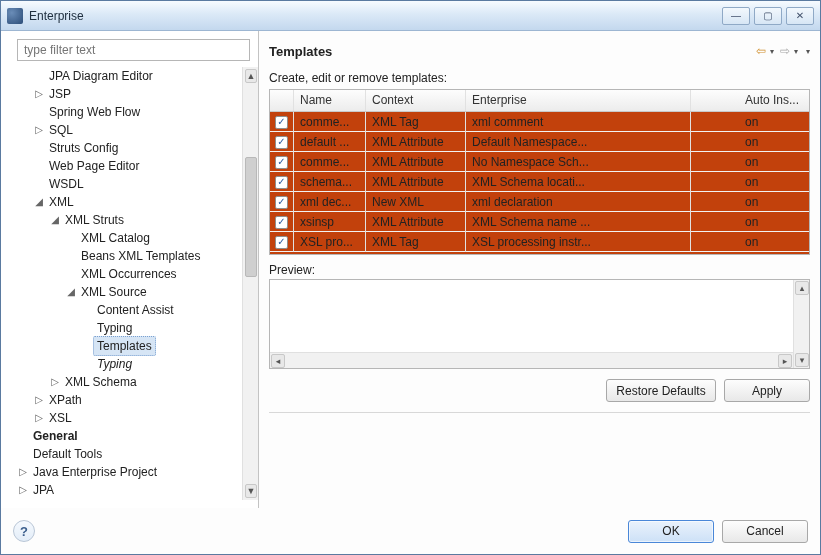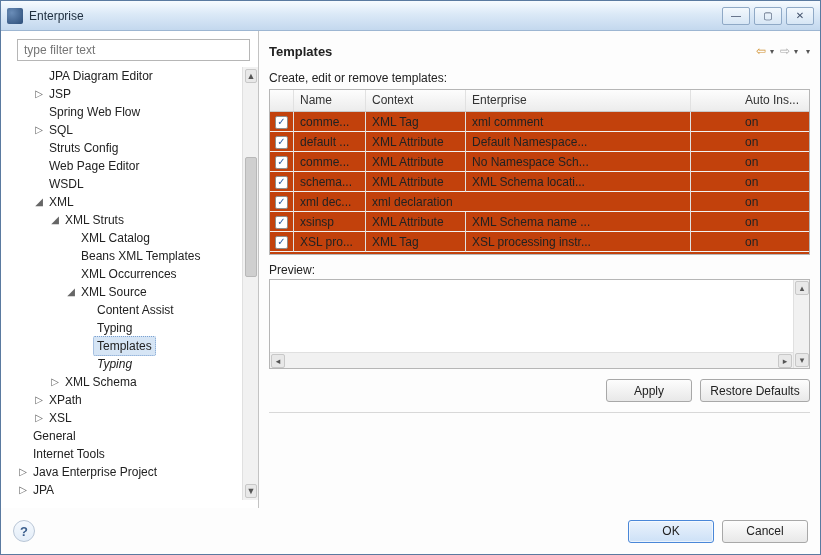--- a/index.html
+++ b/index.html
@@ -369,30 +369,30 @@
                   <span class="twisty">▷</span>
                   <span class="node-label">XPath</span>
                 </div>
               </li>
               <li style="padding-left: 16px;">
                 <div class="row">
                   <span class="twisty">▷</span>
                   <span class="node-label">XSL</span>
                 </div>
               </li>
+              <li style="padding-left: 0px; font-weight: bold;">
+                <div class="row">
+                  <span class="twisty"></span>
+                  <span class="node-label">General</span>
+                </div>
+              </li>
               <li style="padding-left: 0px;">
                 <div class="row">
                   <span class="twisty"></span>
-                  <span class="node-label">General</span>
-                </div>
-              </li>
-              <li style="padding-left: 0px;">
-                <div class="row">
-                  <span class="twisty"></span>
-                  <span class="node-label">Internet Tools</span>
+                  <span class="node-label">Default Tools</span>
                 </div>
               </li>
               <li style="padding-left: 0px;">
                 <div class="row">
                   <span class="twisty">▷</span>
                   <span class="node-label">Java Enterprise Project</span>
                 </div>
               </li>
               <li style="padding-left: 0px;">
                 <div class="row">
@@ -458,20 +458,21 @@
               <div class="trow">
                 <div class="td col-chk"><span class="checkbox">✓</span></div>
                 <div class="td col-name">schema...</div>
                 <div class="td col-ctx">XML Attribute</div>
                 <div class="td col-desc">XML Schema locati...</div>
                 <div class="td col-auto">on</div>
               </div>
               <div class="trow">
                 <div class="td col-chk"><span class="checkbox">✓</span></div>
                 <div class="td col-name">xml dec...</div>
+                <div class="td col-ctx">New XML</div>
                 <div class="td col-desc">xml declaration</div>
                 <div class="td col-auto">on</div>
               </div>
               <div class="trow">
                 <div class="td col-chk"><span class="checkbox">✓</span></div>
                 <div class="td col-name">xsinsp</div>
                 <div class="td col-ctx">XML Attribute</div>
                 <div class="td col-desc">XML Schema name ...</div>
                 <div class="td col-auto">on</div>
               </div>
@@ -492,22 +493,22 @@
           <div class="sbtn left">◂</div>
           <div class="sbtn right">▸</div>
         </div>
         <div class="vscroll">
           <div class="sbtn up">▴</div>
           <div class="sbtn down">▾</div>
         </div>
       </div>
 
       <div class="lower-buttons">
+        <div class="btn" style="width:110px">Restore Defaults</div>
         <div class="btn" style="width:86px">Apply</div>
-        <div class="btn" style="width:110px">Restore Defaults</div>
       </div>
 
     </div>
   </div>
 
   <div class="footer">
     <div class="help">?</div>
     <div class="spacer"></div>
     <div class="btn primary">OK</div>
     <div style="width:8px"></div>

